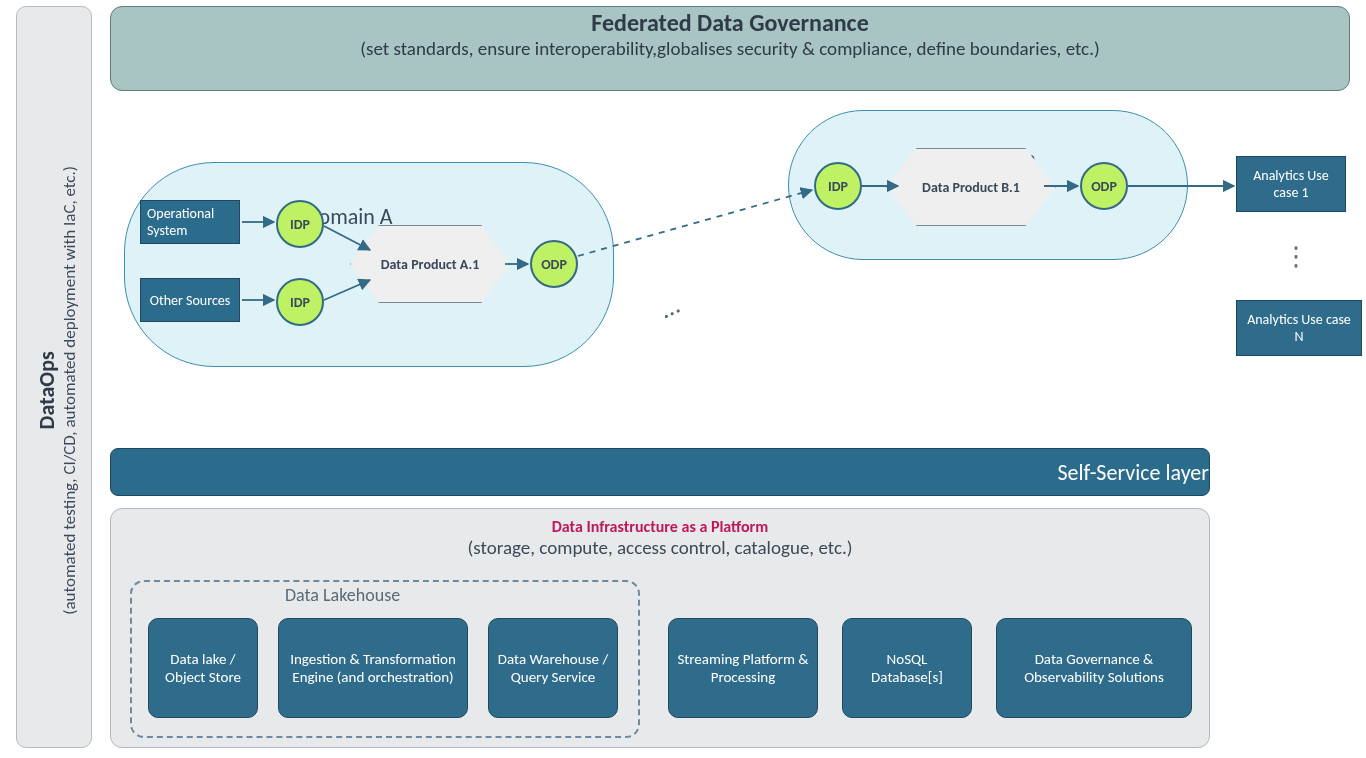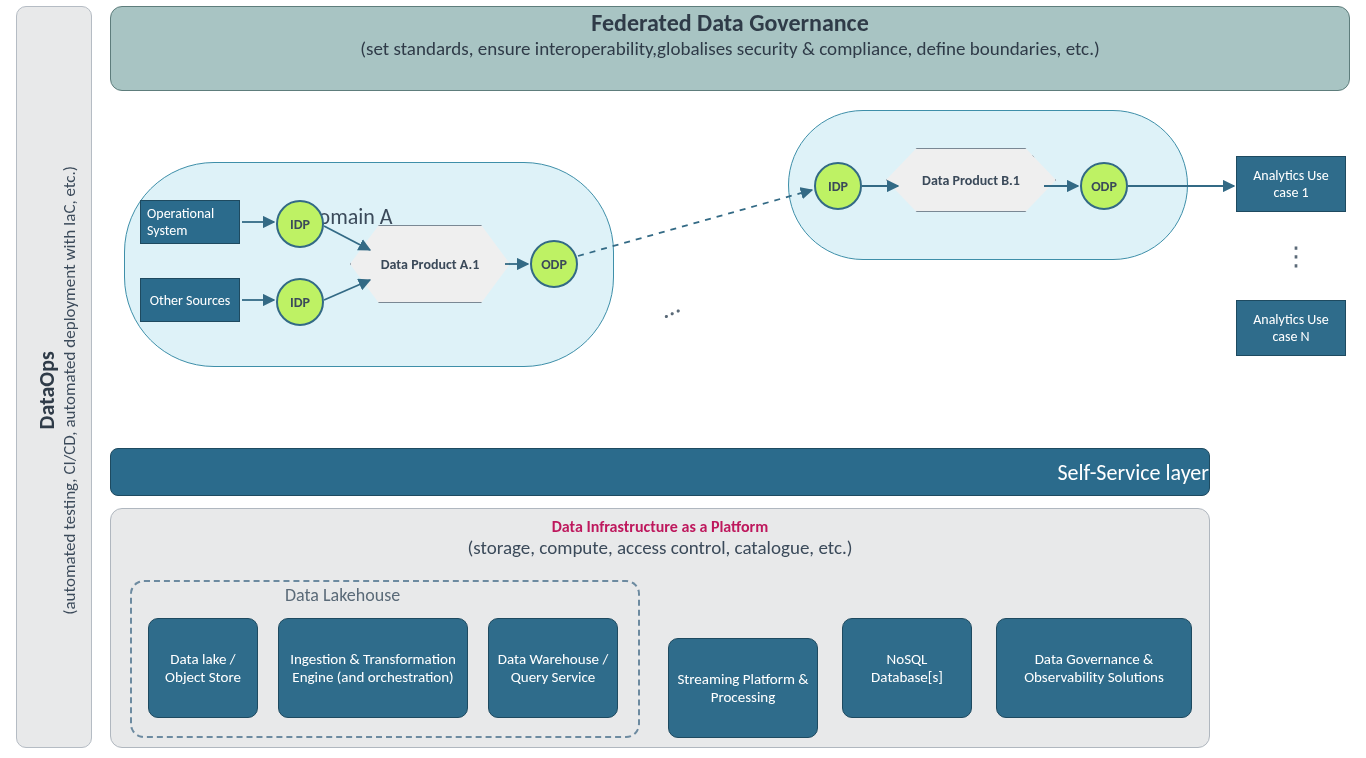--- a/index.html
+++ b/index.html
@@ -165,43 +165,43 @@
 <div class="port" style="left:276px; top:278px;">IDP</div>
 <div class="product" style="left:350px; top:225px; width:160px; height:78px;">Data Product A.1</div>
 <div class="port" style="left:530px; top:240px;">ODP</div>
 
 <div class="dots" style="left:660px; top:290px; transform:rotate(-25deg);">…</div>
 
 <div class="domain domainB">
   <div class="domain-title" style="left:160px; top:6px;">Domain B</div>
 </div>
 <div class="port" style="left:814px; top:162px;">IDP</div>
-<div class="product" style="left:886px; top:148px; width:170px; height:64px;">Data Product B.1</div>
+<div class="product" style="left:886px; top:148px; width:170px; height:78px;">Data Product B.1</div>
 <div class="port" style="left:1080px; top:162px;">ODP</div>
 
 <div class="analytics" style="left:1236px; top:156px; width:110px; height:56px;">Analytics Use case 1</div>
 <div class="dots" style="left:1283px; top:240px;">⋮</div>
-<div class="analytics" style="left:1236px; top:300px; width:110px; height:56px;">Analytics Use case N</div>
+<div class="analytics" style="left:1236px; top:300px; width:126px; height:56px;">Analytics Use case N</div>
 
 <div class="abs selfservice">
   <span>Self-Service layer</span>
 </div>
 
 <div class="abs infra">
   <div class="infra-title">Data Infrastructure as a Platform</div>
   <div class="infra-sub">(storage, compute, access control, catalogue, etc.)</div>
 </div>
 
 <div class="lakehouse"></div>
 <div class="lakehouse-label">Data Lakehouse</div>
 
 <div class="comp" style="left:148px; top:618px; width:110px; height:100px;">Data lake / Object Store</div>
 <div class="comp" style="left:278px; top:618px; width:190px; height:100px;">Ingestion &amp; Transformation Engine (and orchestration)</div>
 <div class="comp" style="left:488px; top:618px; width:130px; height:100px;">Data Warehouse / Query Service</div>
-<div class="comp" style="left:668px; top:618px; width:150px; height:100px;margin-top:20px;">Streaming Platform &amp; Processing</div>
+<div class="comp" style="left:668px; top:618px; width:150px; height:100px;">Streaming Platform &amp; Processing</div>
 <div class="comp" style="left:842px; top:618px; width:130px; height:100px;">NoSQL Database[s]</div>
 <div class="comp" style="left:996px; top:618px; width:196px; height:100px;">Data Governance &amp; Observability Solutions</div>
 
 <svg class="arrows">
   <defs>
     <marker id="ah" viewBox="0 0 10 10" refX="9" refY="5" markerWidth="7" markerHeight="7" orient="auto-start-reverse">
       <path d="M 0 0 L 10 5 L 0 10 z" fill="#336a85"></path>
     </marker>
   </defs>
 

